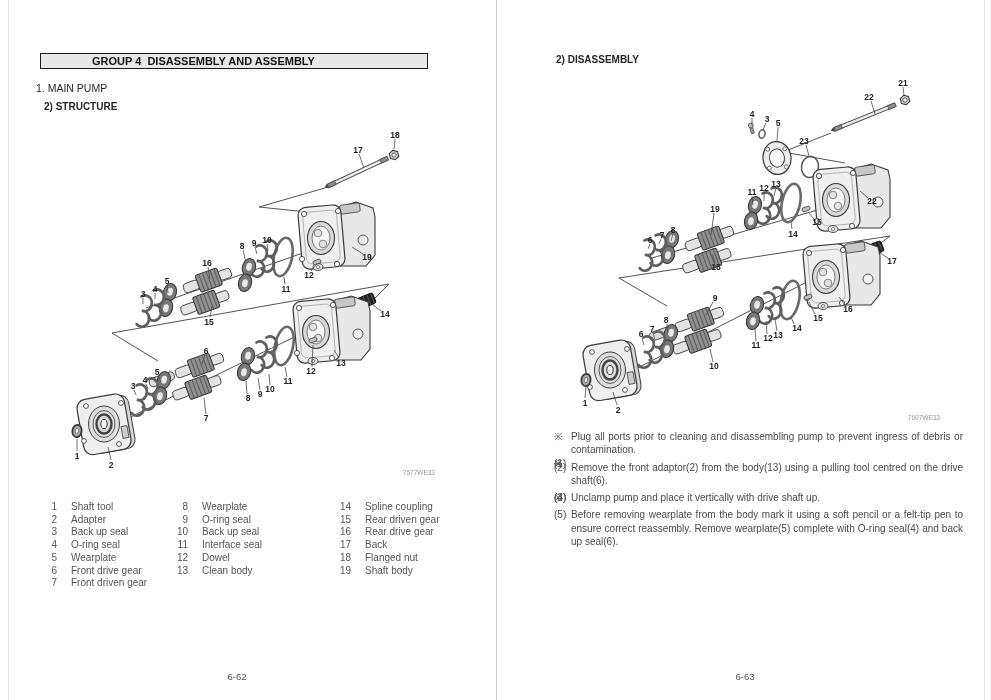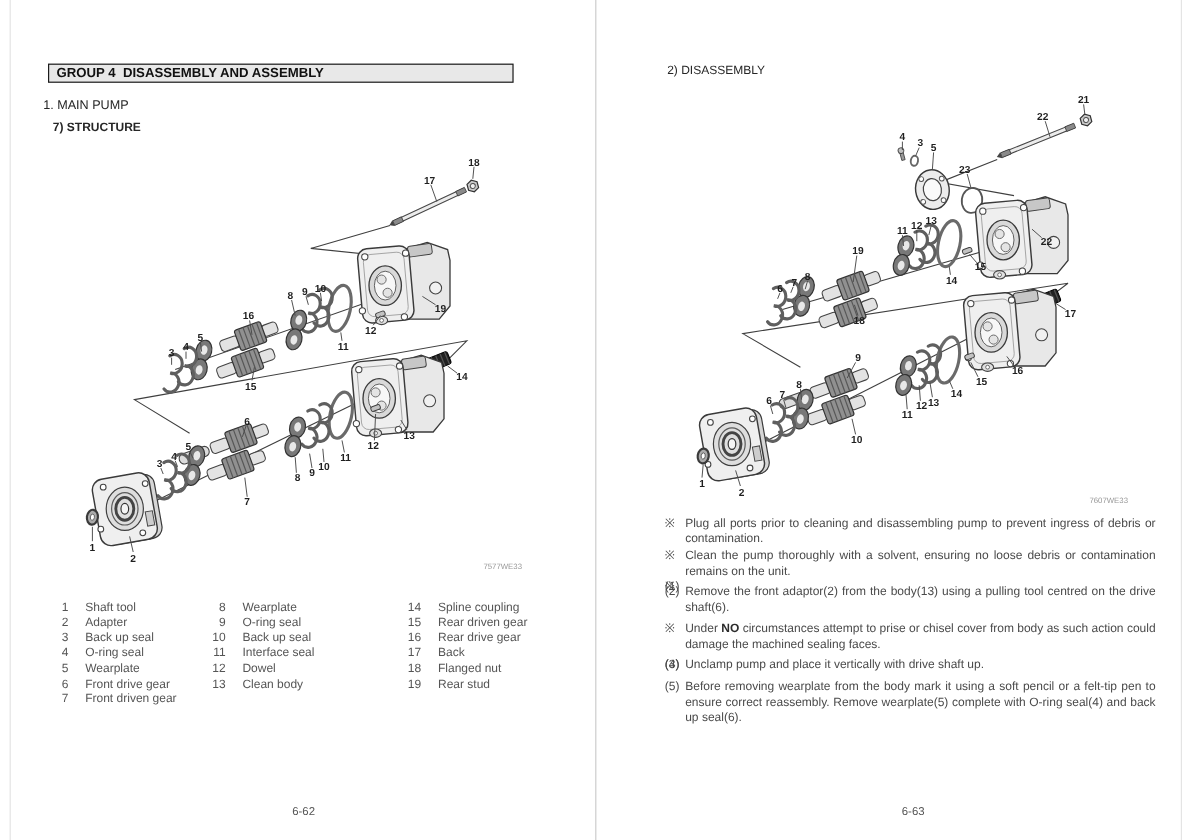--- a/index.html
+++ b/index.html
@@ -10,42 +10,42 @@
   .abs{position:absolute;}
   .edge{position:absolute;top:0;bottom:0;width:1px;background:#e4e4e4;}
   .divider{position:absolute;top:0;bottom:0;left:496px;width:1px;background:#cccccc;}
 
   
   .title-box{
     left:40px;top:53px;width:388px;height:16px;
     border:1.6px solid #1b1b1b;background:#e8e8e8;
     display:flex;align-items:center;padding-left:6px;box-sizing:border-box;
   }
-  .title-text{font-weight:bold;font-size:11px;color:#111;white-space:pre;}
+  .title-text{font-weight:bold;font-size:11px;color:#111;white-space:pre;margin-left:45px;}
   .h1{left:36px;top:82px;font-weight:normal;font-size:10.5px;color:#262626;}
   .h2{left:44px;top:101px;font-weight:bold;font-size:10px;color:#262626;}
-  .h2r{left:556px;top:54px;font-weight:normal;font-size:10px;color:#262626;}
+  .h2r{left:556px;top:54px;font-weight:bold;font-size:10px;color:#262626;}
 
   .figsvg{position:absolute;}
   .figref{position:absolute;font-size:6.5px;color:#999;text-align:right;}
 
   .plist-col{position:absolute;top:501px;}
   .p-row{display:flex;line-height:12.7px;font-size:10px;color:#555;}
   .p-num{text-align:right;margin-right:14px;color:#555;}
   .c1 .p-num{width:12px;}
   .c2 .p-num,.c3 .p-num{width:18px;}
 
   .steps{position:absolute;left:554px;top:430px;width:409px;}
   .step{position:relative;padding-left:17px;font-size:10px;line-height:13.3px;
         text-align:justify;color:#4a4a4a;margin-top:0;}
   .step.gap{margin-top:4px;}
   .step .marker{position:absolute;left:0;top:0;color:#4a4a4a;}
   .step b{color:#2c2c2c;}
 
-  .pagenum{position:absolute;top:671px;font-size:9.5px;color:#555;text-align:center;padding-left:16px;}
+  .pagenum{position:absolute;top:671px;font-size:9.5px;color:#555;text-align:center;}
   .pagenum.left{left:0;width:474px;}
   .pagenum.right{left:520px;width:450px;}
 
   
   .zig,.axis{stroke:#3f3f3f;stroke-width:0.9;fill:none;}
   .leader{stroke:#4a4a4a;stroke-width:0.8;}
   text.callout{font-family:"Liberation Sans",sans-serif;font-size:8.5px;font-weight:bold;fill:#1f1f1f;text-anchor:middle;}
 </style>
 </head>
 <body>
@@ -160,21 +160,21 @@
 </svg>
 
 <div class="edge" style="left:8px"></div>
 <div class="divider"></div>
 <div class="edge" style="left:984px"></div>
 
 <div class="abs title-box">
   <span class="title-text">GROUP 4  DISASSEMBLY AND ASSEMBLY</span>
 </div>
 <div class="abs h1">1. MAIN PUMP</div>
-<div class="abs h2">7) STRUCTURE</div>
+<div class="abs h2">2) STRUCTURE</div>
 
 <svg class="figsvg" style="left:30px;top:118px" width="450" height="368" viewBox="30 118 450 368">
   <polyline class="zig" points="325,188 259,207 346,216"></polyline>
   <polyline class="zig" points="374,299 389,284 112,333 158,361"></polyline>
   <line class="axis" x1="146" y1="308" x2="340" y2="240"></line>
   <line class="axis" x1="104" y1="430" x2="362" y2="304"></line>
 
   <use href="#stud" transform="translate(358,172) rotate(-25)"></use>
   <use href="#nut" transform="translate(394,155) rotate(15)"></use>
 
@@ -334,21 +334,21 @@
     <div class="p-row">
       <span class="p-num">17</span>
       <span class="p-name">Back</span>
     </div>
     <div class="p-row">
       <span class="p-num">18</span>
       <span class="p-name">Flanged nut</span>
     </div>
     <div class="p-row">
       <span class="p-num">19</span>
-      <span class="p-name">Rear stud</span>
+      <span class="p-name">Shaft body</span>
     </div>
   </div>
 
 <div class="pagenum left">6-62</div>
 
 <div class="abs h2r">2) DISASSEMBLY</div>
 
 <svg class="figsvg" style="left:545px;top:75px" width="440" height="350" viewBox="545 75 440 350">
   <polyline class="zig" points="831,133 783,152 845,163"></polyline>
   <polyline class="zig" points="869,252 890,236 619,278 667,306"></polyline>
@@ -449,23 +449,23 @@
       <line x1="617" y1="405" x2="613" y2="392" class="leader"></line>
       <text x="618" y="413" class="callout">2</text>
       <line x1="585" y1="398" x2="586" y2="387" class="leader"></line>
       <text x="585" y="406" class="callout">1</text>
     </g>
 </svg>
 <div class="figref" style="left:860px;top:414px;width:80px">7607WE33</div>
 
 <div class="steps">
     <div class="step"><span class="marker">※</span><span>Plug all ports prior to cleaning and disassembling pump to prevent ingress of debris or contamination.</span></div>
-    <div class="step"><span class="marker">※</span><span>Clean the pump thoroughly with a solvent, ensuring no loose debris or contamination remains on the unit.</span></div>
+    <div class="step"><span class="marker">※</span></div>
     <div class="step"><span class="marker">※</span></div>
     <div class="step"><span class="marker">(1)</span></div>
     <div class="step gap"><span class="marker">(2)</span><span>Remove the front adaptor(2) from the body(13) using a pulling tool centred on the drive shaft(6).</span></div>
-    <div class="step gap"><span class="marker">※</span><span>Under <b>NO</b> circumstances attempt to prise or chisel cover from body as such action could damage the machined sealing faces.</span></div>
+    <div class="step gap"><span class="marker">※</span></div>
     <div class="step gap"><span class="marker">(3)</span></div>
     <div class="step gap"><span class="marker">(4)</span><span>Unclamp pump and place it vertically with drive shaft up.</span></div>
     <div class="step gap"><span class="marker">(5)</span><span>Before removing wearplate from the body mark it using a soft pencil or a felt-tip pen to ensure correct reassembly.  Remove wearplate(5) complete with O-ring seal(4) and back up seal(6).</span></div>
   </div>
 
 <div class="pagenum right">6-63</div>
 
 </body></html>

